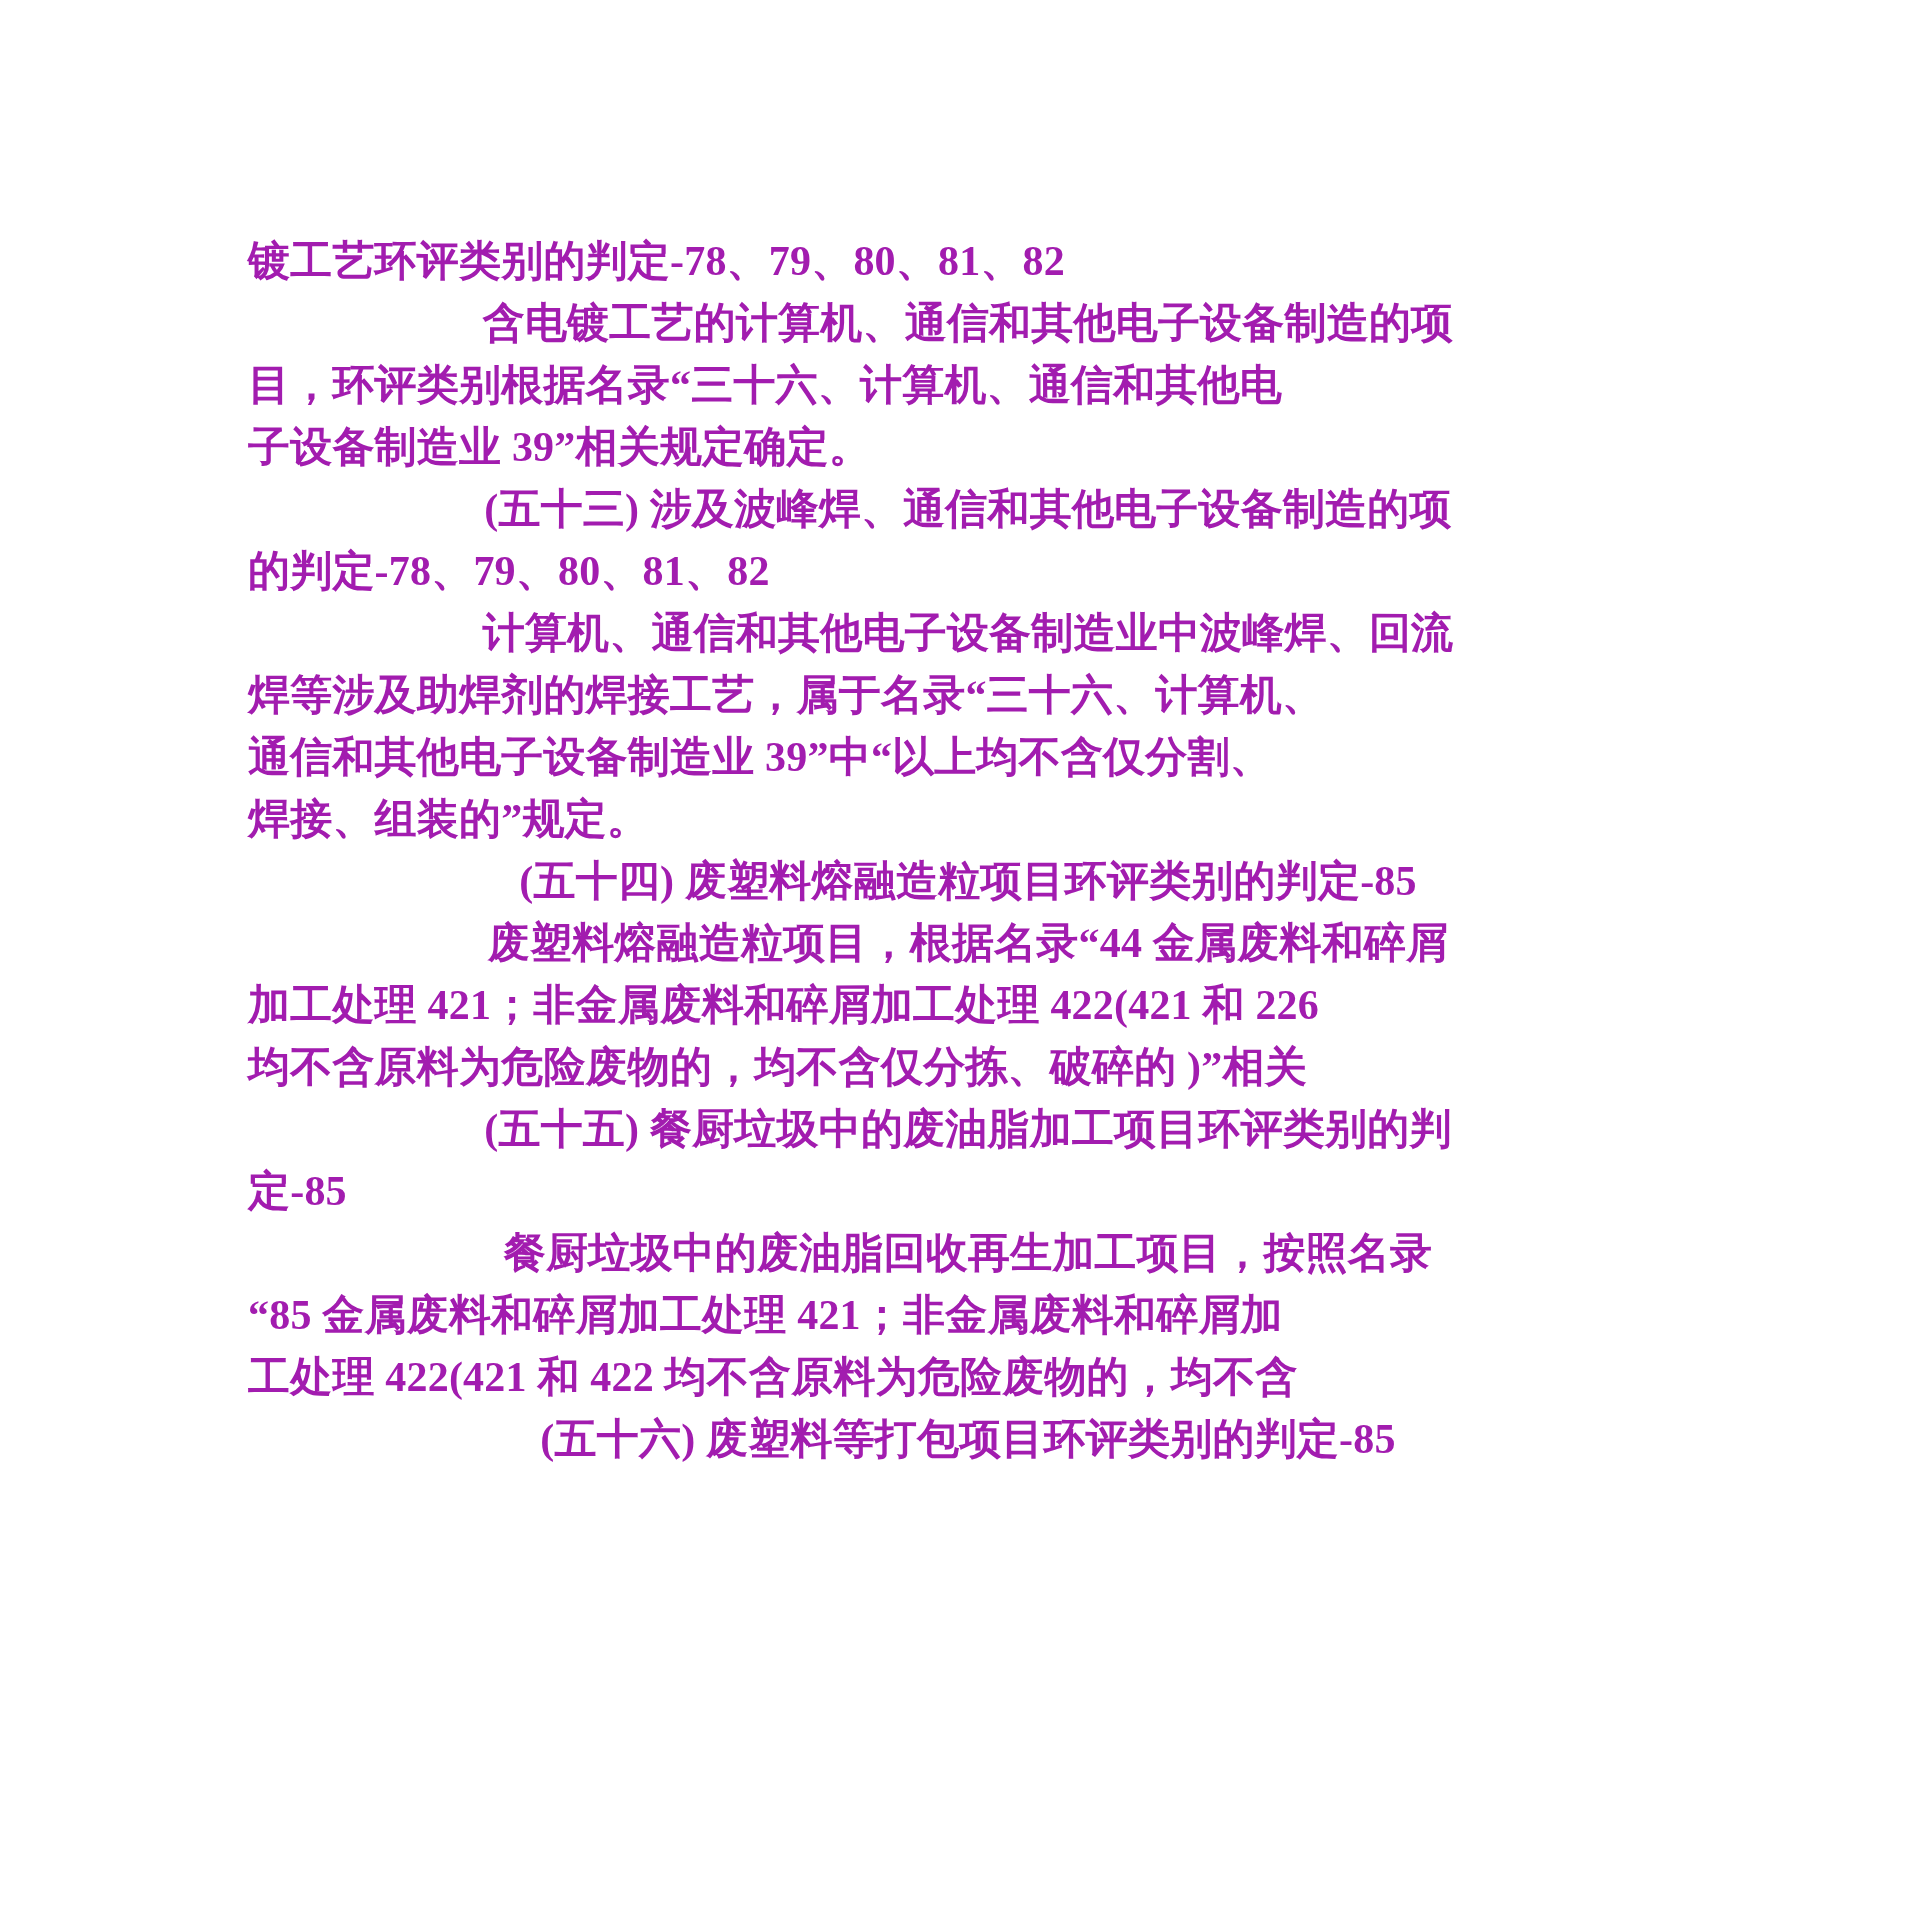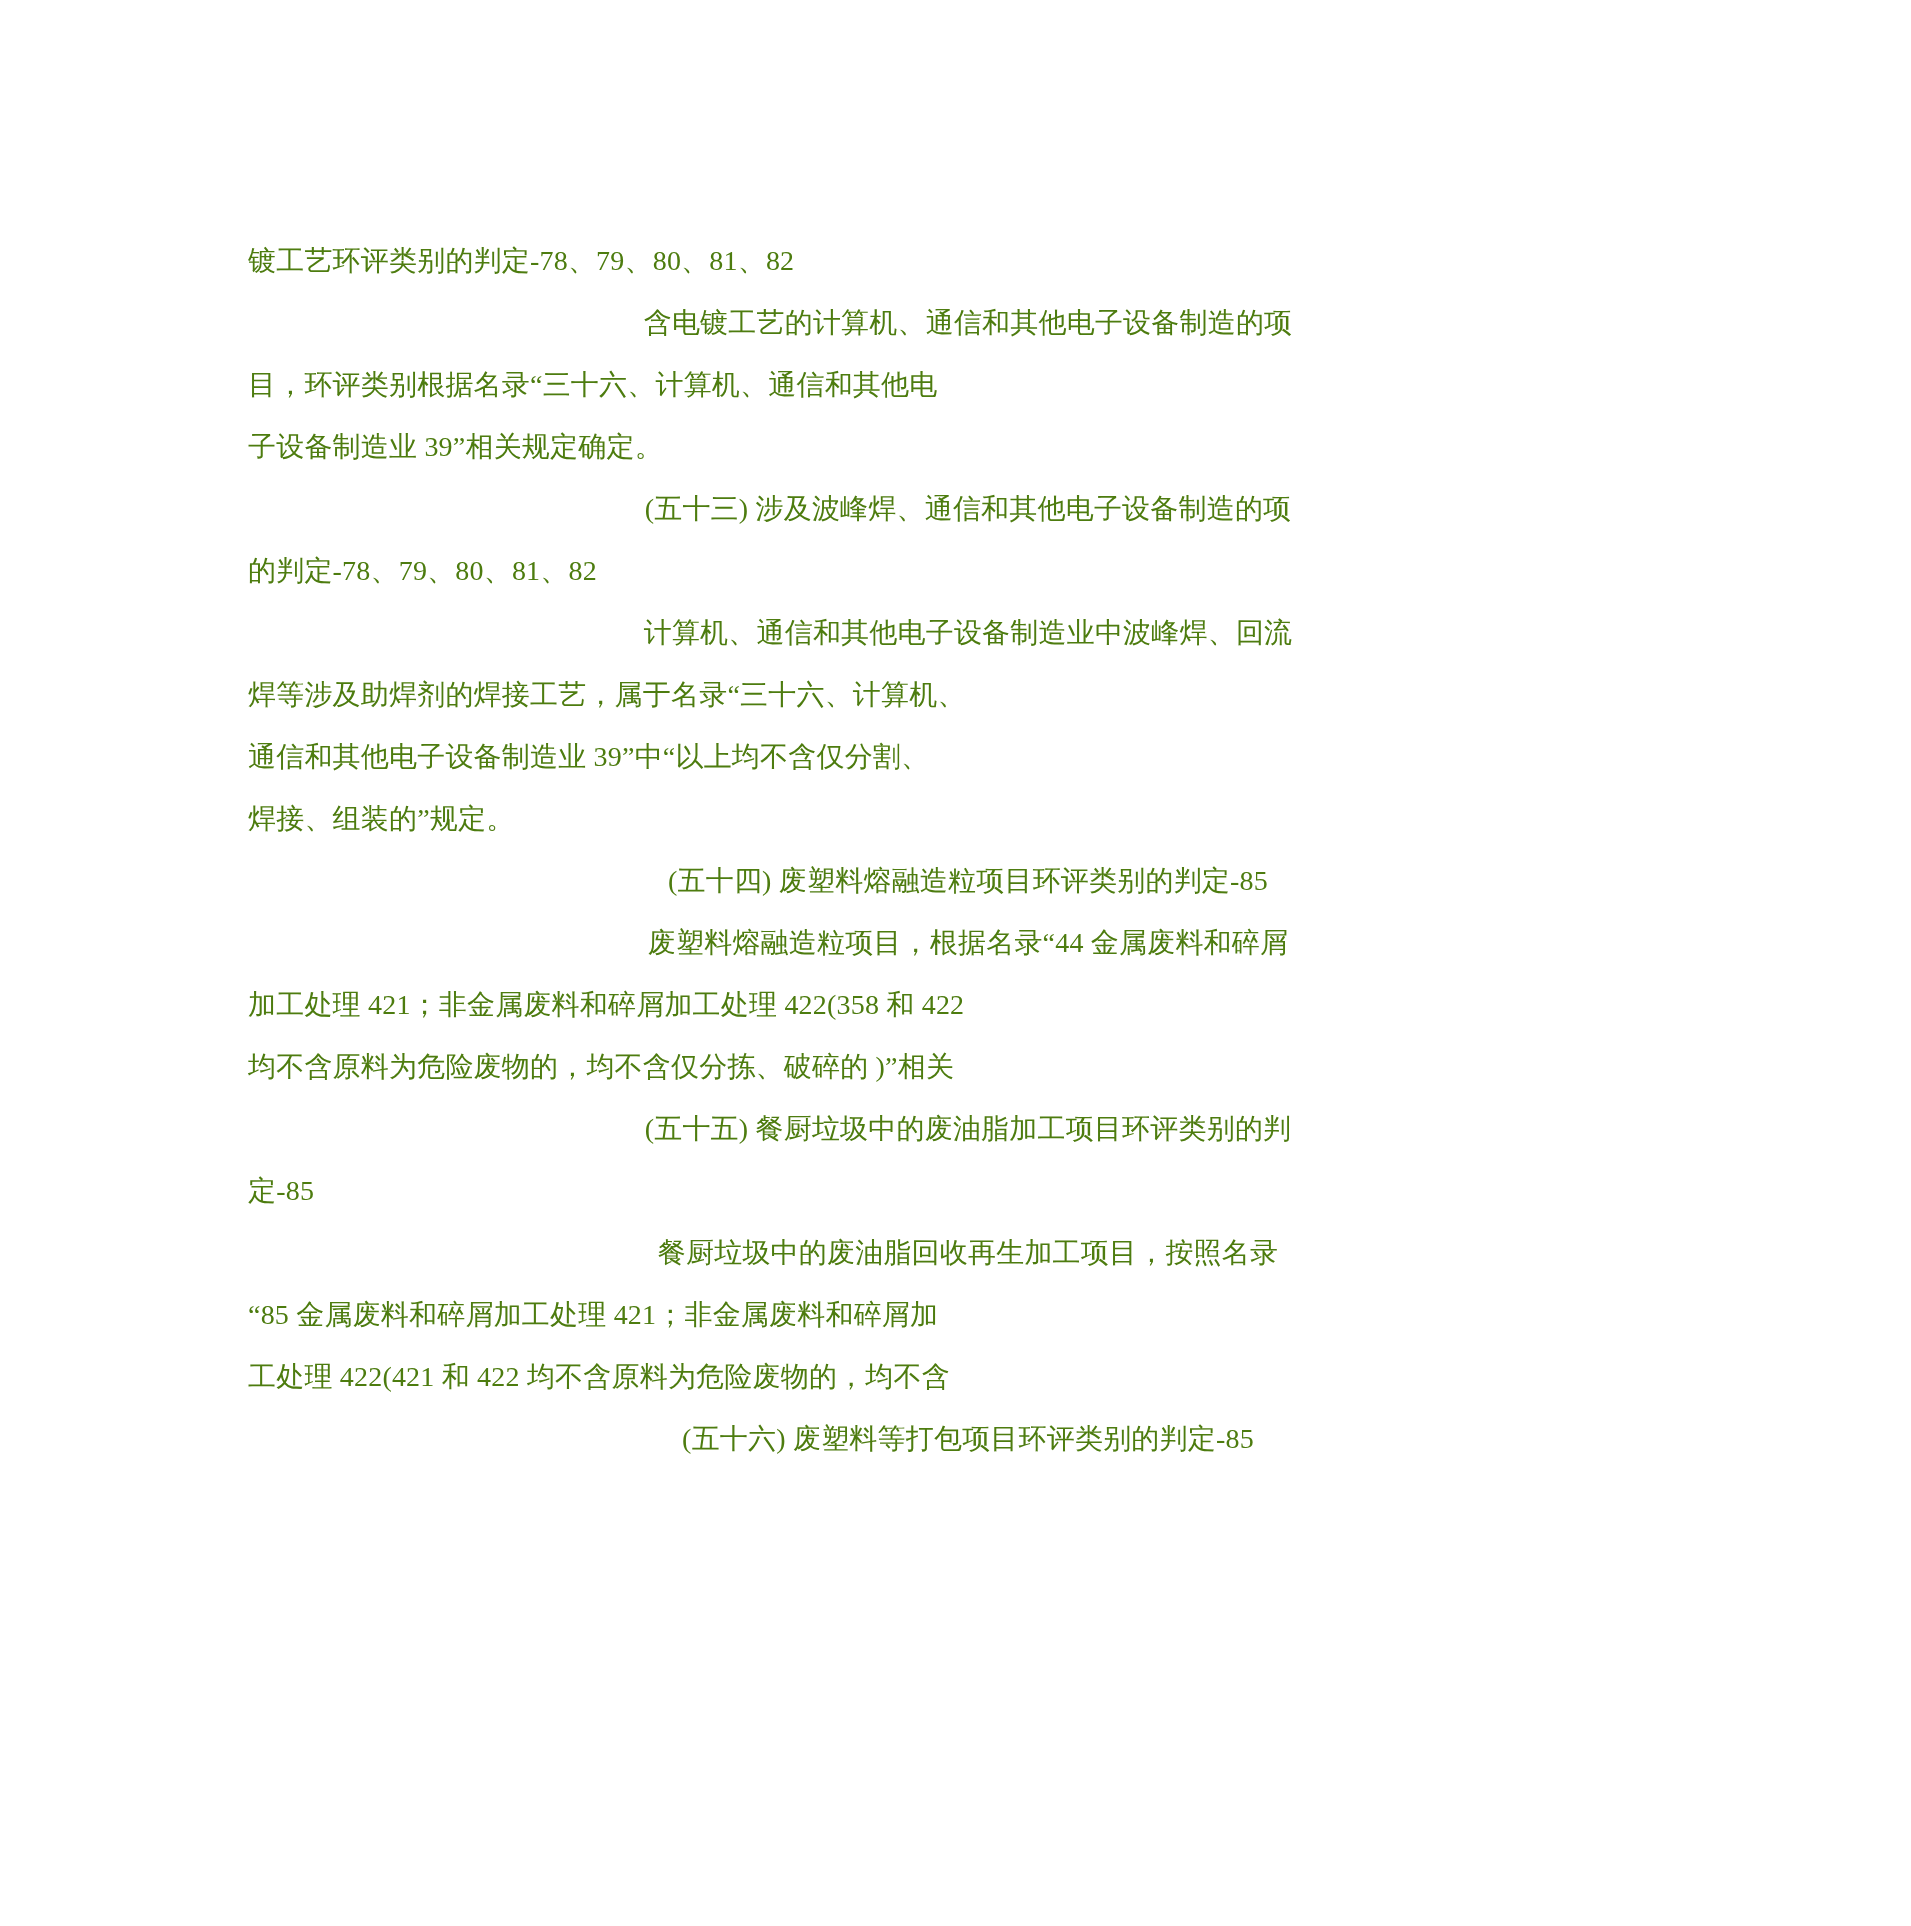--- a/index.html
+++ b/index.html
@@ -17,26 +17,26 @@
     overflow: hidden;
   }
   .text-block {
     position: absolute;
     left: 248px;
     top: 230px;
     width: 1352px;
   }
   .line {
     font-family: "Liberation Serif", "DejaVu Serif", serif;
-    font-size: 28px;
+    font-size: 42px;
     line-height: 62px;
-    color: #4d7c0f;
+    color: #a21caf;
     white-space: pre;
     letter-spacing: 0.2px;
-    font-weight: 400;
+    font-weight: 700;
   }
   
   .indent {
     text-indent: 88px;
     text-align: center;
   }
 </style>
 </head>
 <body>
 
@@ -48,21 +48,21 @@
     <div class="line">目，环评类别根据名录“三十六、计算机、通信和其他电</div>
     <div class="line">子设备制造业 39”相关规定确定。</div>
     <div class="line indent">(五十三) 涉及波峰焊、通信和其他电子设备制造的项</div>
     <div class="line">的判定-78、79、80、81、82</div>
     <div class="line indent">计算机、通信和其他电子设备制造业中波峰焊、回流</div>
     <div class="line">焊等涉及助焊剂的焊接工艺，属于名录“三十六、计算机、</div>
     <div class="line">通信和其他电子设备制造业 39”中“以上均不含仅分割、</div>
     <div class="line">焊接、组装的”规定。</div>
     <div class="line indent">(五十四) 废塑料熔融造粒项目环评类别的判定-85</div>
     <div class="line indent">废塑料熔融造粒项目，根据名录“44 金属废料和碎屑</div>
-    <div class="line">加工处理 421；非金属废料和碎屑加工处理 422(358 和 422</div>
+    <div class="line">加工处理 421；非金属废料和碎屑加工处理 422(421 和 226</div>
     <div class="line">均不含原料为危险废物的，均不含仅分拣、破碎的 )”相关</div>
     <div class="line indent">(五十五) 餐厨垃圾中的废油脂加工项目环评类别的判</div>
     <div class="line">定-85</div>
     <div class="line indent">餐厨垃圾中的废油脂回收再生加工项目，按照名录</div>
     <div class="line">“85 金属废料和碎屑加工处理 421；非金属废料和碎屑加</div>
     <div class="line">工处理 422(421 和 422 均不含原料为危险废物的，均不含</div>
     <div class="line indent">(五十六) 废塑料等打包项目环评类别的判定-85</div>
   </div>
 
 </div>

